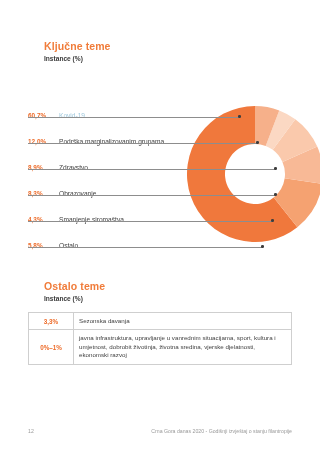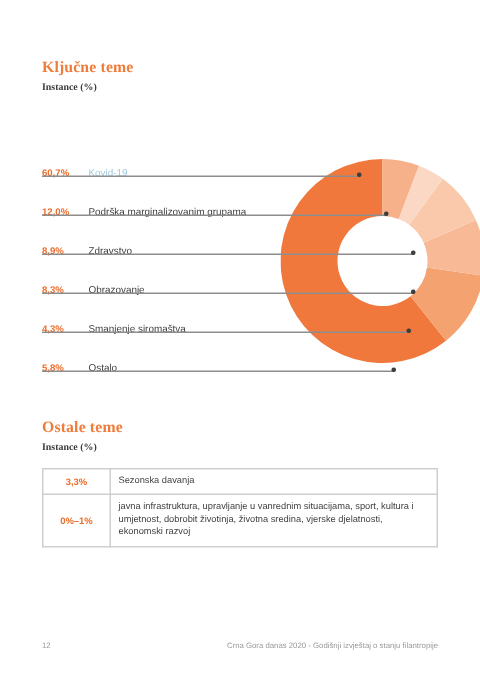--- a/index.html
+++ b/index.html
@@ -16,22 +16,21 @@
   }
 
   .page {
     position: absolute;
     inset: 0;
   }
 
   
   .section-head {
     position: absolute;
-    left: 28px;
-    font-family: Liberation Serif, serif;
+    left: 44px;
   }
   .section-title {
     font-size: 10.5px;
     font-weight: bold;
     color: #F07C3A;
     letter-spacing: 0.1px;
     line-height: 12px;
     margin: 0;
   }
   .section-sub {
@@ -227,21 +226,21 @@
         <div class="legend-row" style="top: 134px;">
           <div class="legend-text"><span class="legend-pct">5,8%</span><span class="legend-label">Ostalo</span></div>
           <div class="leader" style="width: 235px;"></div>
           <div class="leader-dot" style="left: 233px;"></div>
         </div>
       </div>
 
   </div>
 
   <div class="section-head" id="otherTopicsHead">
-    <div class="section-title">Ostale teme</div>
+    <div class="section-title">Ostalo teme</div>
     <div class="section-sub">Instance (%)</div>
   </div>
 
   <table id="other-table">
     <tbody id="other-table-body">
         <tr>
           <td class="cell-pct">3,3%</td>
           <td class="cell-desc">Sezonska davanja</td>
         </tr>
         <tr>

